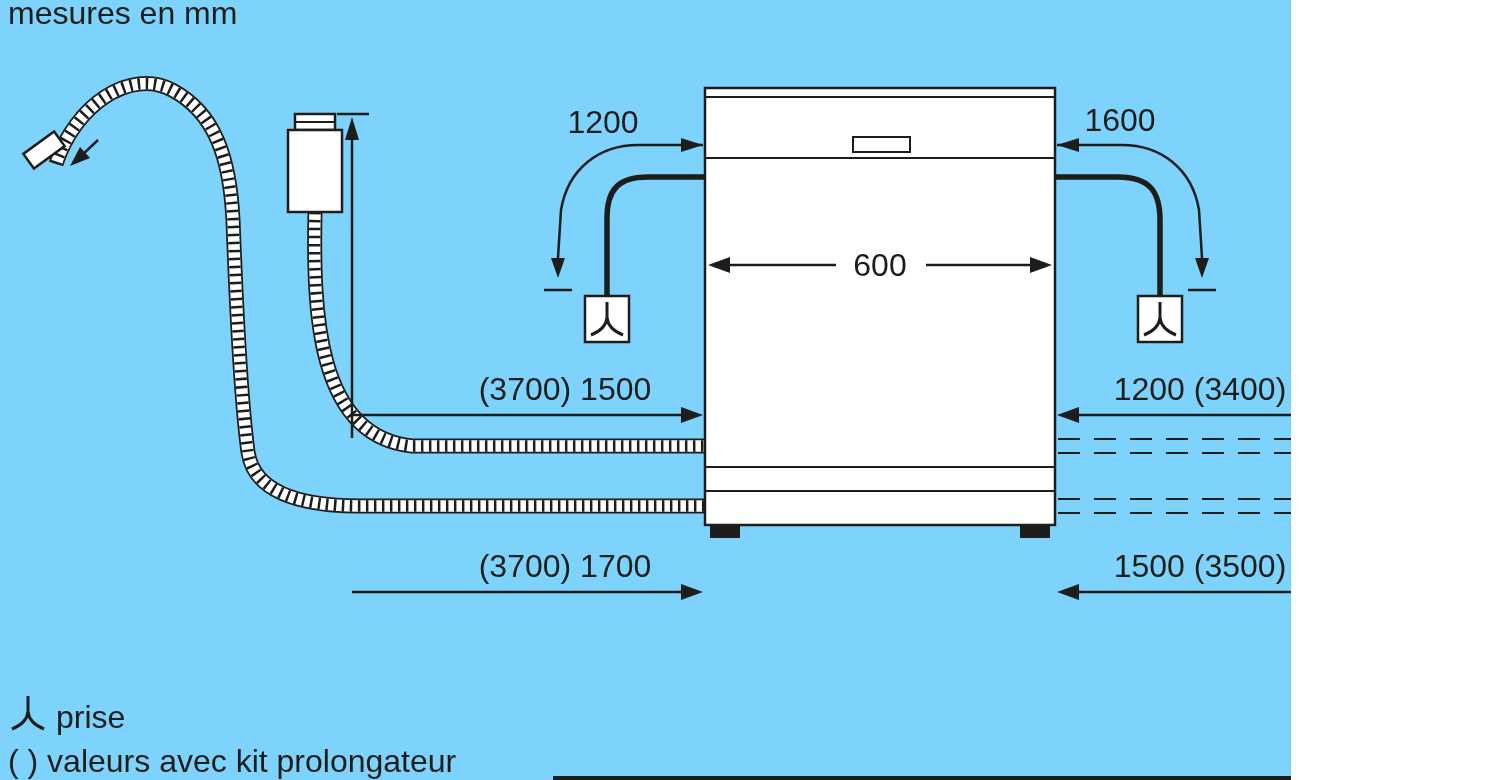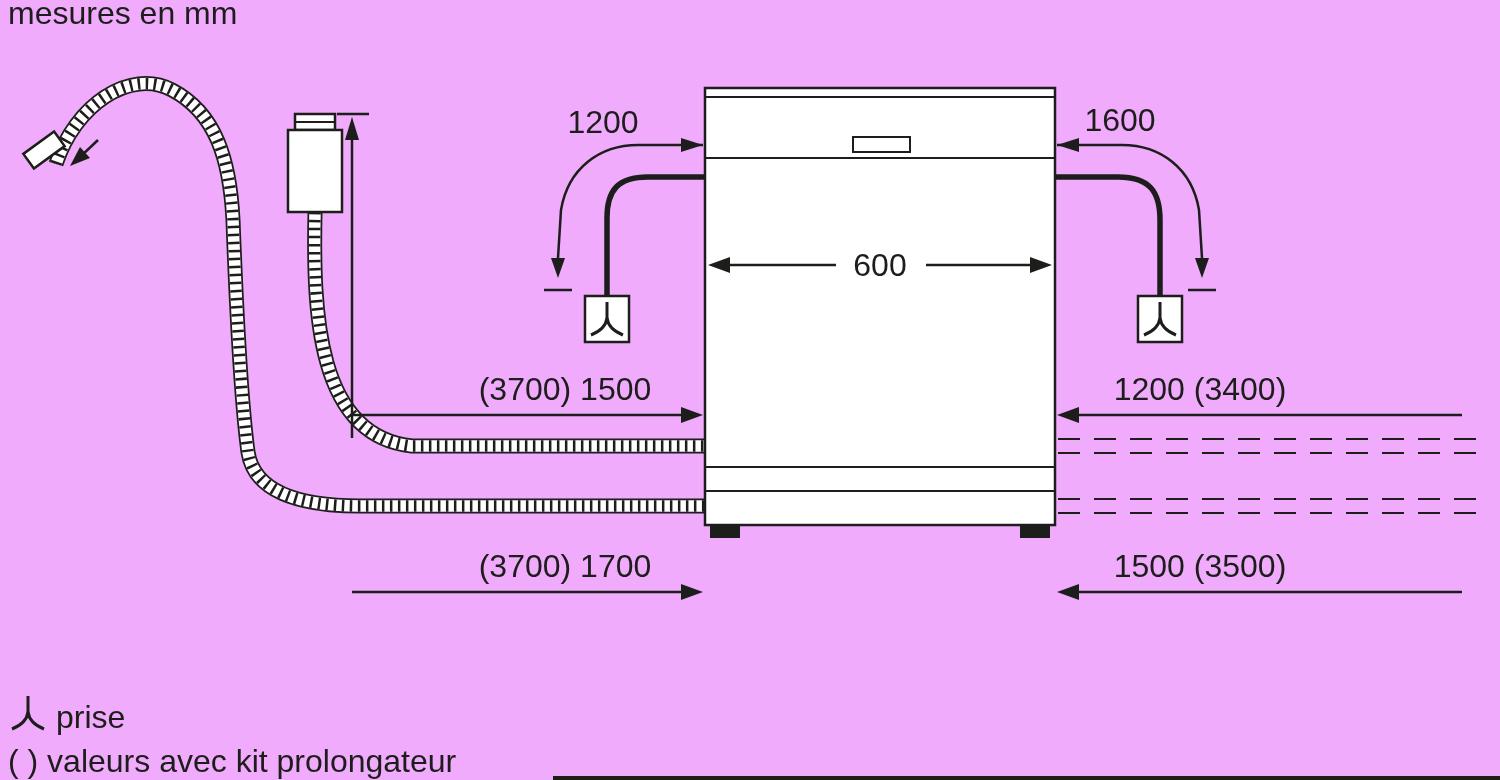--- a/index.html
+++ b/index.html
@@ -2,23 +2,23 @@
 <html><head>
 <meta charset="utf-8">
 <style>
   html, body {
     margin: 0;
     padding: 0;
     background: #ffffff;
   }
   .canvas {
     position: relative;
-    width: 1500px;
+    width: 1291px;
     height: 780px;
-    background: #f0abfc;
+    background: #7dd3fc;
     overflow: hidden;
   }
   svg {
     display: block;
   }
   text {
     font-family: "Liberation Sans", sans-serif;
     font-size: 32px;
     fill: #1d1d1b;
   }

